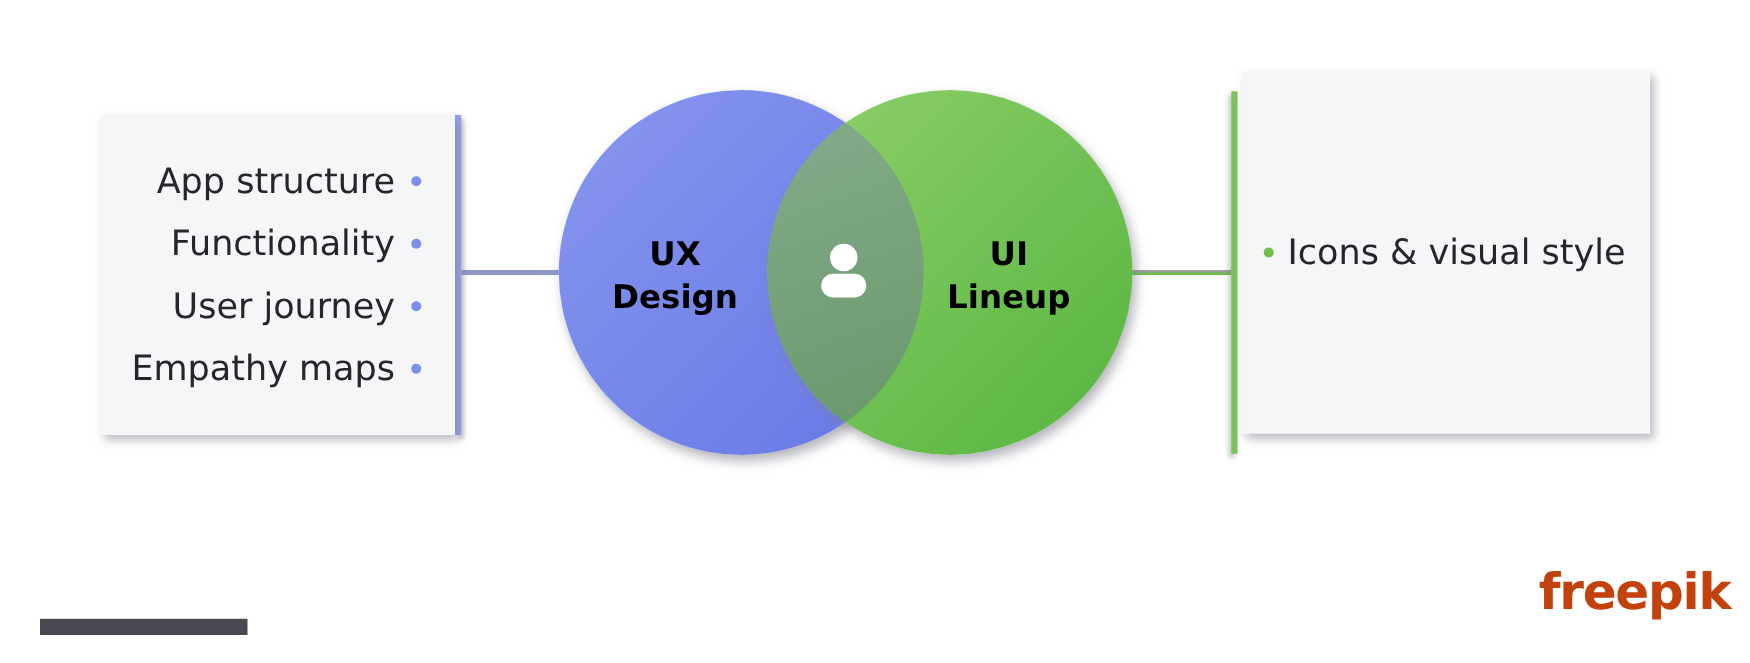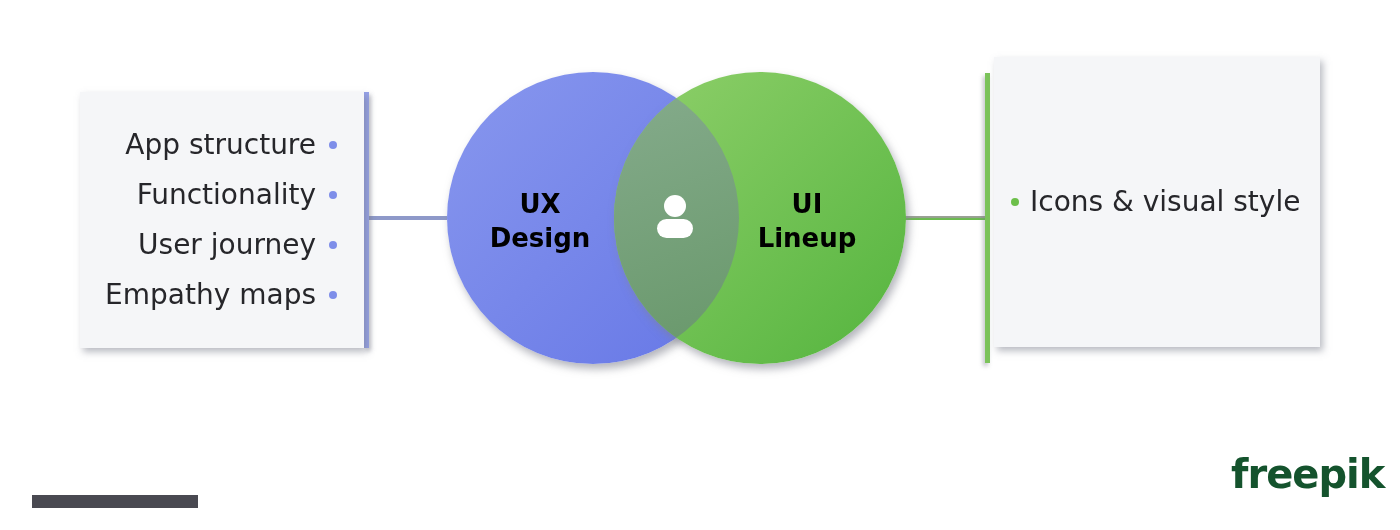--- a/index.html
+++ b/index.html
@@ -58,21 +58,21 @@
   .person .head{position:absolute;left:8px;top:1px;width:22px;height:22px;border-radius:50%;background:#ffffff;}
   .person .body{position:absolute;left:1px;top:25px;width:36px;height:19px;border-radius:10px;background:#ffffff;}
   
   .brand-left{
     position:absolute;left:32px;top:440px;font-size:48px;font-weight:bold;
     color:#494951;letter-spacing:-1px;line-height:50px;
   }
   .brand-left-bar{position:absolute;left:32px;top:495px;width:166px;height:13px;background:#494951;}
   .brand-right{
     position:absolute;left:1231px;top:452px;font-size:40px;font-weight:bold;
-    color:#14532d;letter-spacing:-1px;line-height:44px;
+    color:#c2410c;letter-spacing:-1px;line-height:44px;
   }
 </style>
 </head>
 <body>
 
 <div class="canvas">
 
   <div class="connector connector-left"></div>
   <div class="connector connector-right"></div>
   <div class="vline vline-left"></div>

